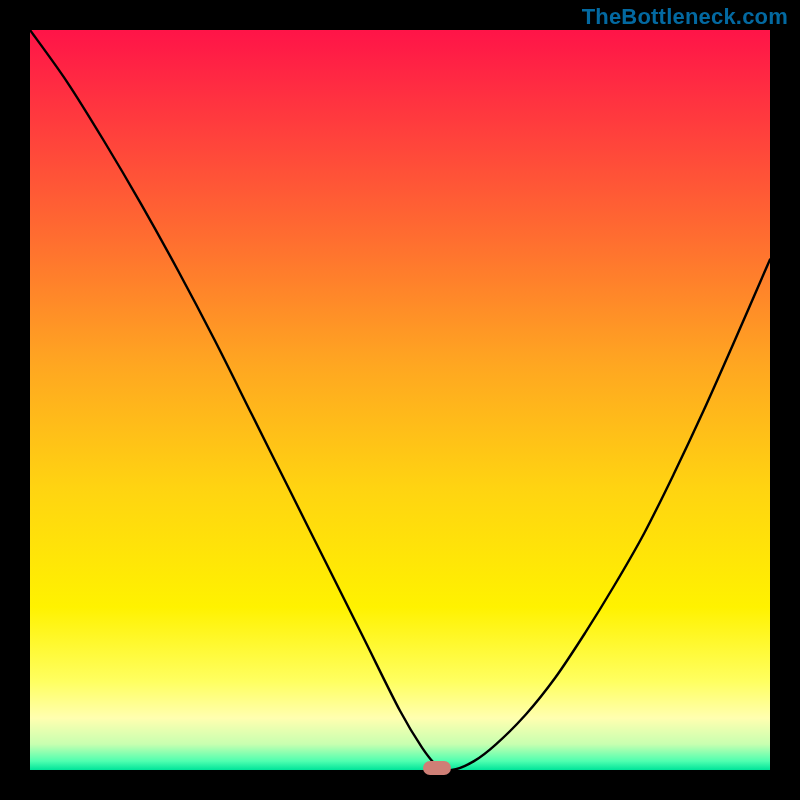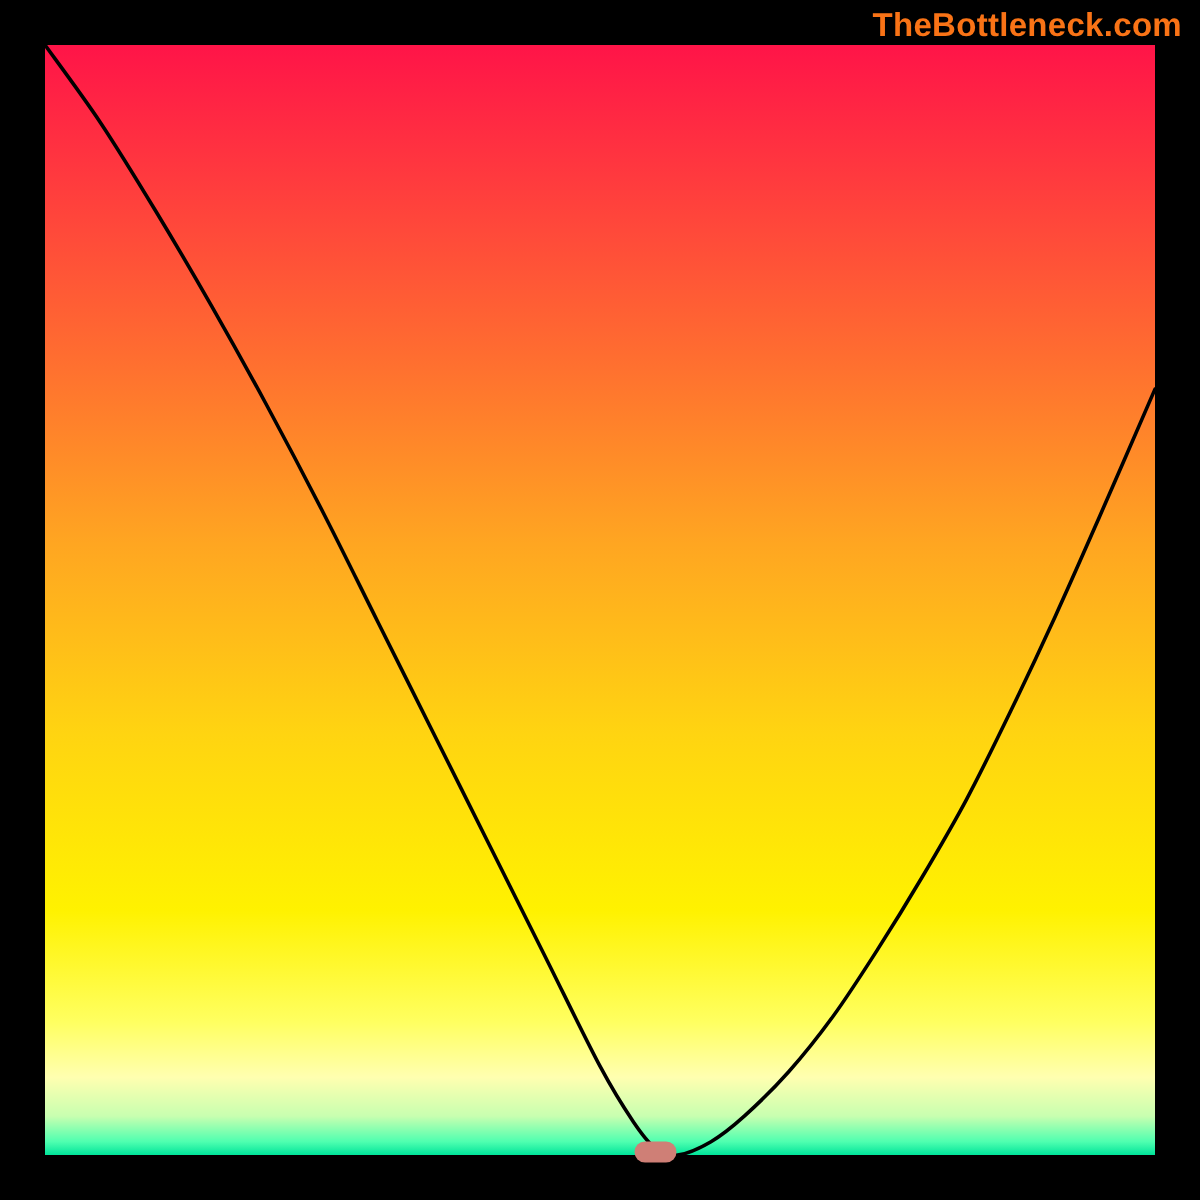--- a/index.html
+++ b/index.html
@@ -16,21 +16,21 @@
     height: 800px;
     background: #000;
   }
   .watermark {
     position: absolute;
     top: 4px;
     right: 12px;
     font-family: Arial, Helvetica, sans-serif;
     font-size: 22px;
     font-weight: bold;
-    color: #f97316;
+    color: #0369a1;
     letter-spacing: 0.2px;
   }
   .plot {
     position: absolute;
     left: 30px;
     top: 30px;
     width: 740px;
     height: 740px;
   }
   .marker {

